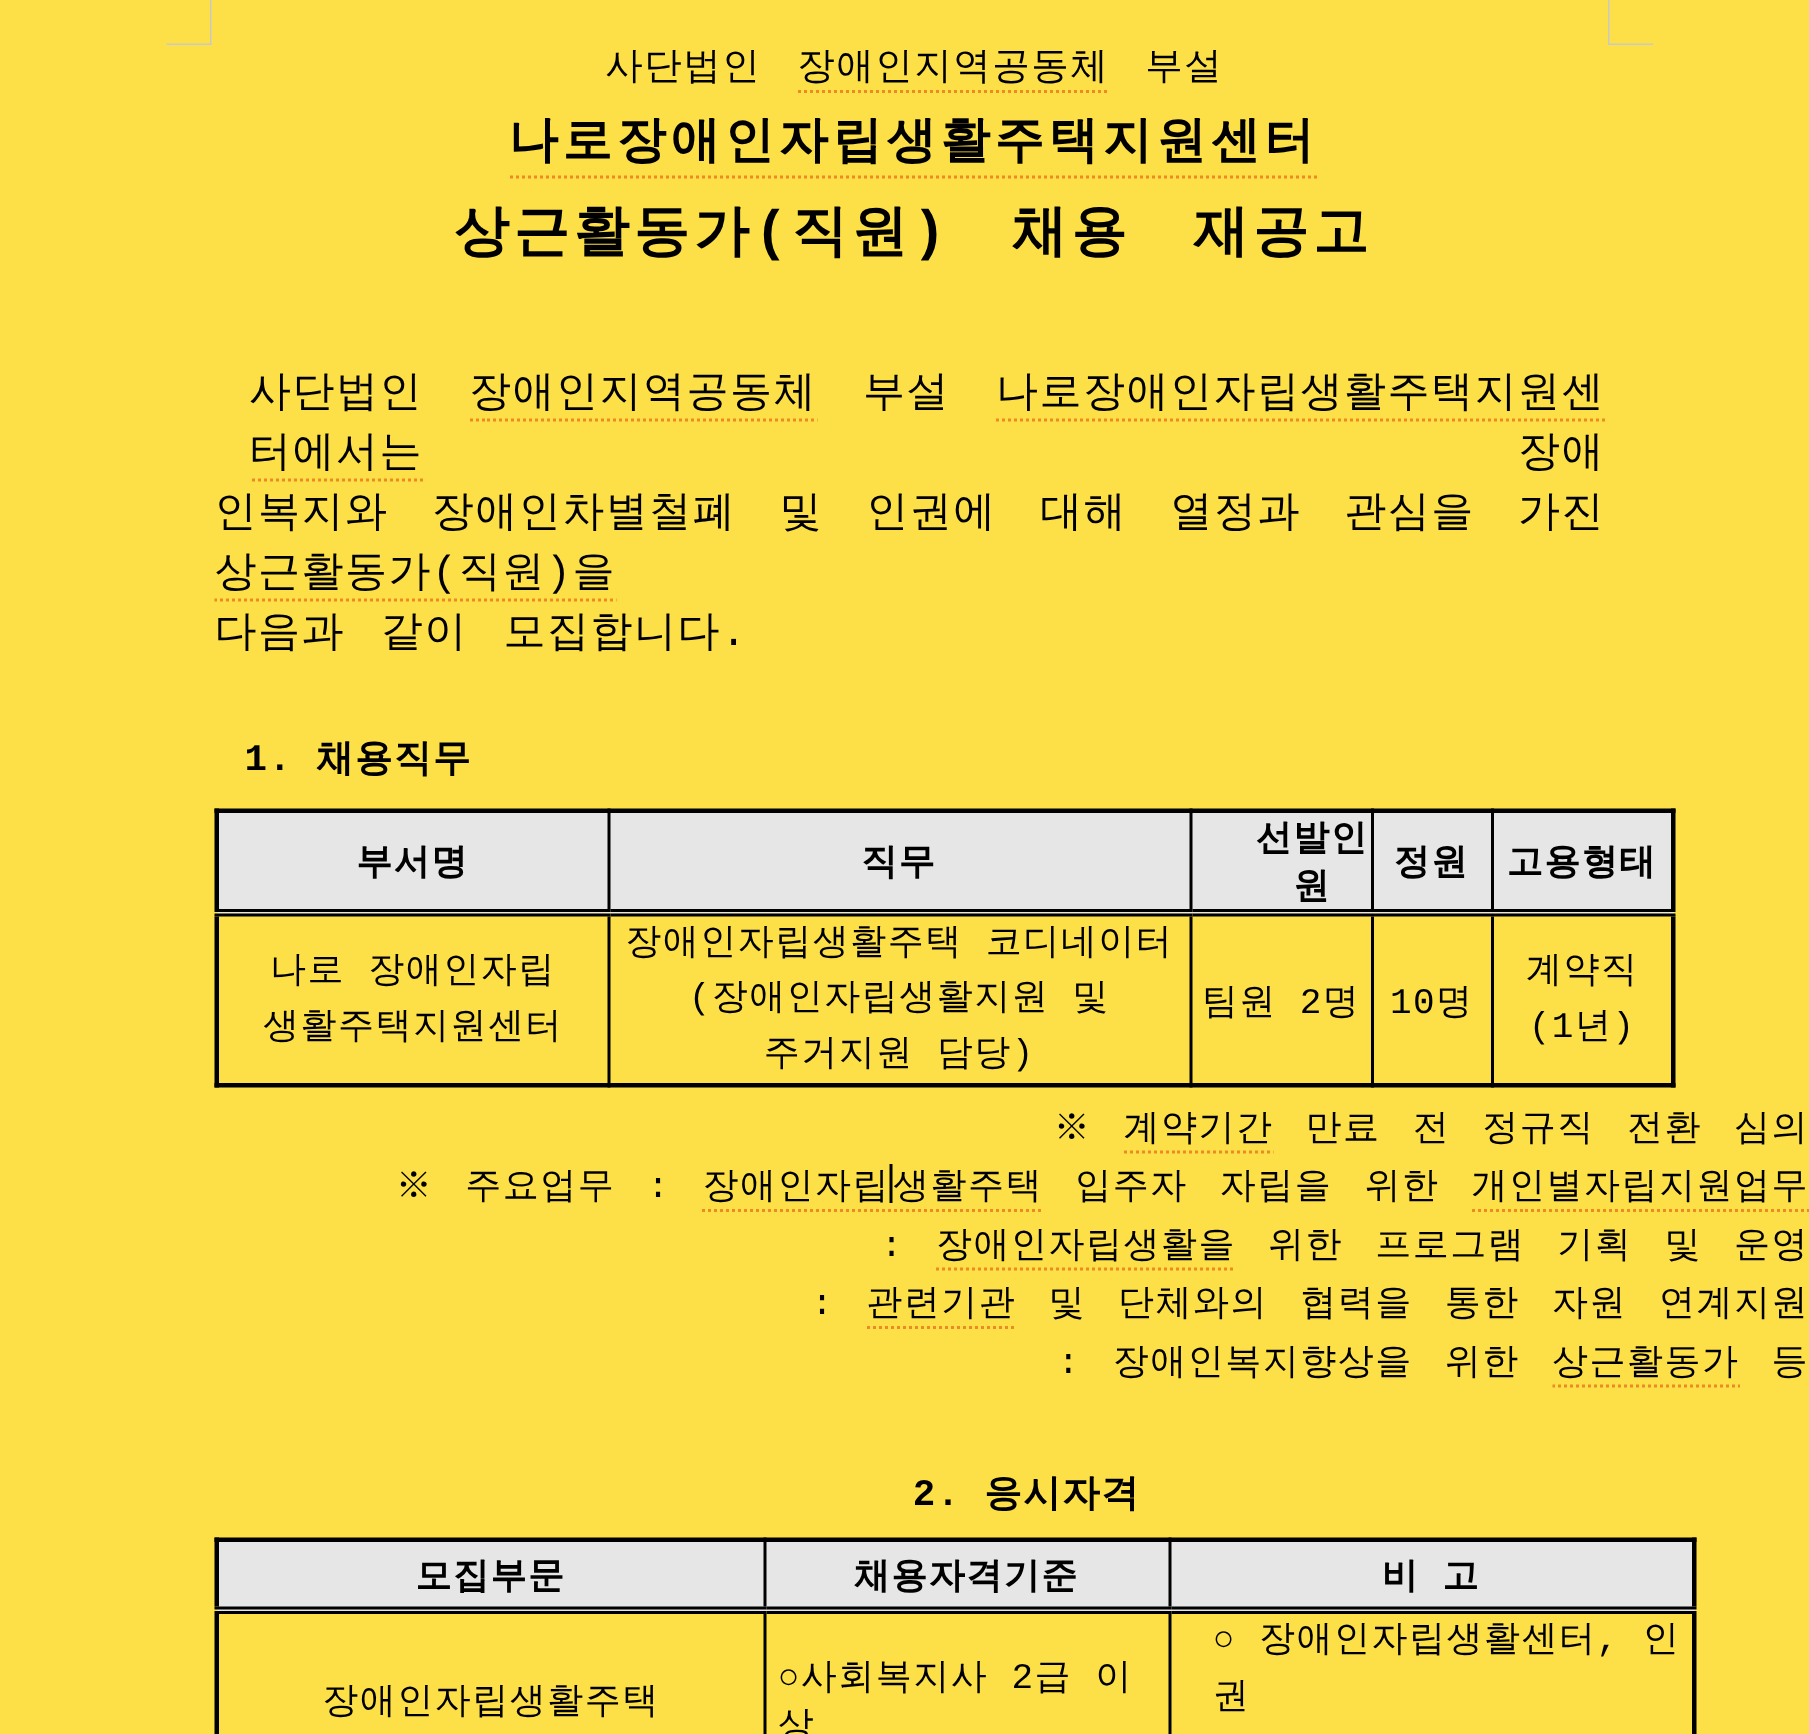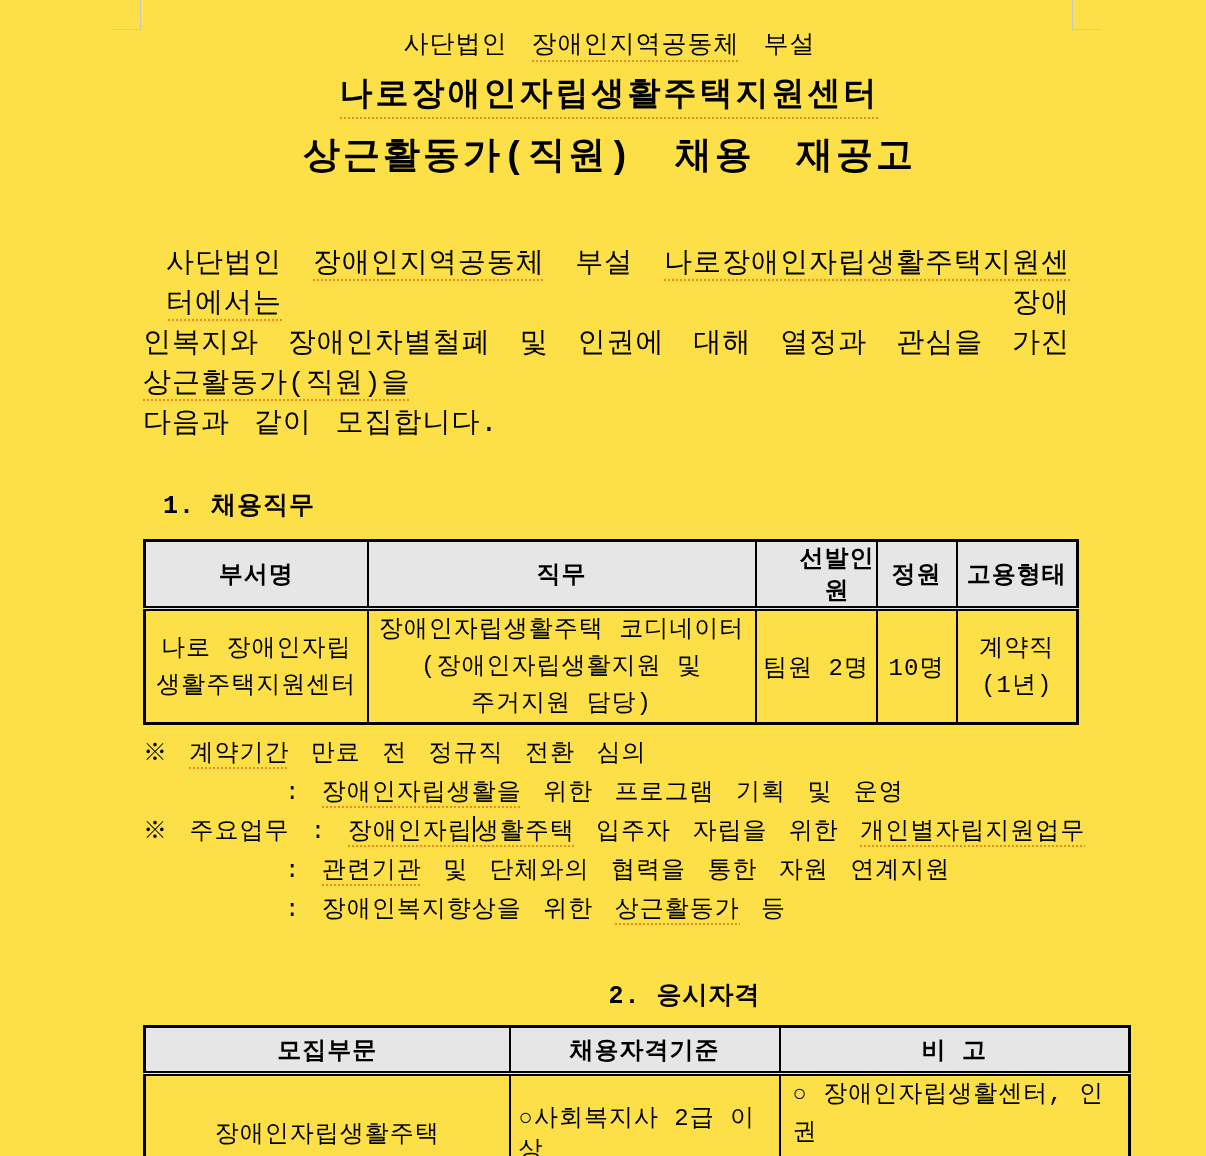--- a/index.html
+++ b/index.html
@@ -60,29 +60,29 @@
   .doc-tbl th, .doc-tbl td { border: 2px solid #000; vertical-align: middle; }
   .doc-tbl th {
     background: var(--header_bg, #e6e6e6);
     font-weight: bold;
     border-bottom: 5px double #000;
   }
   .tbl1 th { height: 48px; }
   .tbl1 td { height: 110px; }
   .tbl2 th { height: 47px; }
   .tbl2 td { height: 105px; }
-  .tbl1 .c1 { width: 223px; } .tbl1 .c2 { width: 388px; }
+  .tbl1 .c1 { width: 261px; } .tbl1 .c2 { width: 388px; }
   .tbl1 .c3 { width: 121px; padding-left: 42px; } .tbl1 .c4 { width: 80px; } .tbl1 .c5 { width: 121px; }
   .tbl2 .c1 { width: 365px; } .tbl2 .c2 { width: 270px; } .tbl2 .c3 { width: 350px; }
   .cell-line { line-height: 37px; }
   .td-left { text-align: left; padding-left: 8px; }
-  .remark-line1 { text-align: left; padding-left: 12px; line-height: 38px; }
+  .remark-line1 { text-align: left; padding-left: 28px; line-height: 38px; }
   .remark-line2 { text-align: left; padding-left: 60px; line-height: 38px; }
 
-  .notes { margin-top: 9px; font-size: 24px; word-spacing: 6px; }
+  .notes { margin-top: 9px; font-size: 24px; word-spacing: 6px; text-align: right; }
   .note { line-height: 39px; }
   .note.cont { padding-left: 142px; }
 
   .cursor {
     display: inline-block;
     width: 0;
     border-left: 2px solid #000;
     height: 26px;
     vertical-align: -4px;
   }
@@ -136,22 +136,22 @@
           <td>
             <div class="cell-line">계약직</div>
             <div class="cell-line">(1년)</div>
           </td>
         </tr>
       </tbody>
     </table>
 
     <div class="notes">
       <div class="note"><span>※ </span><span class="u">계약기간</span><span> 만료 전 정규직 전환 심의</span></div>
+      <div class="note"><span>※ </span><span>주요업무 : </span><span class="u"><span>장애인자립</span><span class="cursor"></span><span>생활주택</span></span><span> 입주자 자립을 위한 </span><span class="u">개인별자립지원업무</span></div>
       <div class="note cont"><span>: </span><span class="u">장애인자립생활을</span><span> 위한 프로그램 기획 및 운영</span></div>
-      <div class="note"><span>※ </span><span>주요업무 : </span><span class="u"><span>장애인자립</span><span class="cursor"></span><span>생활주택</span></span><span> 입주자 자립을 위한 </span><span class="u">개인별자립지원업무</span></div>
       <div class="note cont"><span>: </span><span class="u">관련기관</span><span> 및 단체와의 협력을 통한 자원 연계지원</span></div>
       <div class="note cont"><span>: </span><span>장애인복지향상을 위한 </span><span class="u">상근활동가</span><span> 등</span></div>
     </div>
 
     <div class="sec-heading h2">2. 응시자격</div>
 
     <table class="doc-tbl tbl2">
       <thead>
         <tr>
           <th class="c1">모집부문</th>

